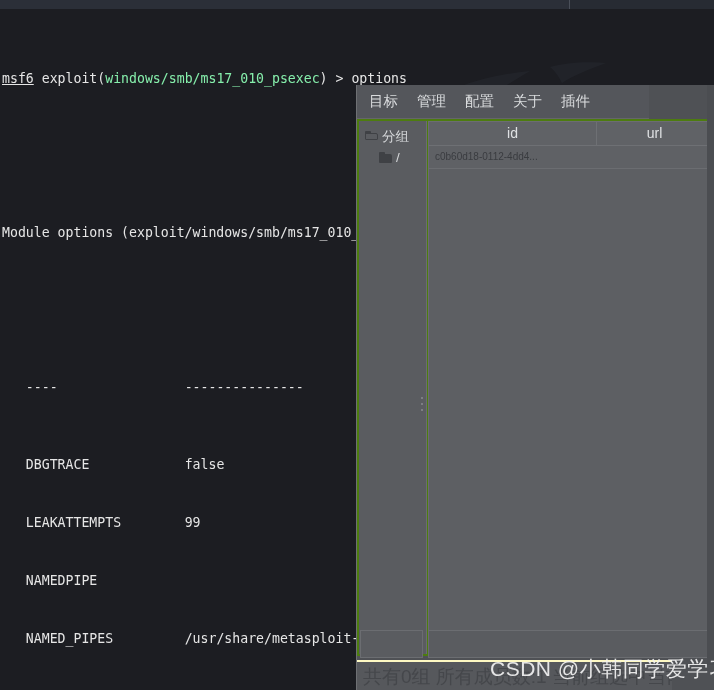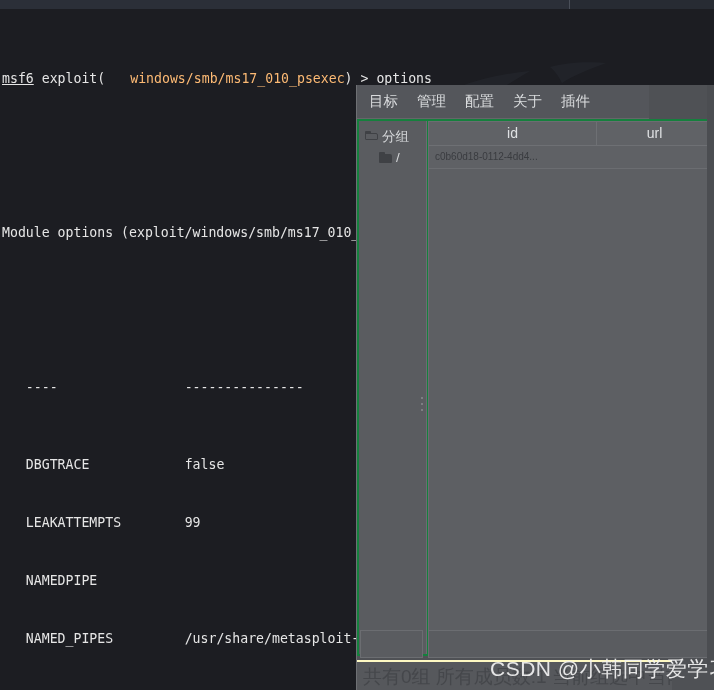--- a/index.html
+++ b/index.html
@@ -61,21 +61,21 @@
     left: 0; top: 0;
     padding: 2px 0 0 2px;
     font-family: "DejaVu Sans Mono", monospace;
     font-size: 13.2px;
     line-height: 19.3px;
     color: #e6e6e6;
     white-space: pre;
     letter-spacing: 0px;
   }
   .term-line { height: 19.3px; white-space: pre; }
-  .red { color: #fdba74; margin-left: 25px; }
+  .red { color: #86efac; }
   .ul  { text-decoration: underline; }
 
   
   #cnwin {
     position: absolute;
     left: 356px; top: 85px;
     width: 358px; height: 605px;
     background: #4f5155;
     border-left: 1px solid #6e7074;
     box-sizing: border-box;
@@ -96,21 +96,21 @@
   .cn-menu-item {
     color: #d9dbdd;
     font-size: 14.5px;
     margin-right: 19px;
     cursor: default;
   }
   #cn-body {
     position: absolute;
     left: 0; top: 34px;
     width: 358px; height: 537px;
-    background: #15803d;
+    background: #4d7c0f;
   }
   
   #cn-tree {
     position: absolute;
     left: 2px; top: 2px;
     width: 68px; height: 533px;
     background: #5a5c60;
     border-right: 1px solid #6b6d71;
     box-sizing: border-box;
     padding-top: 5px;

